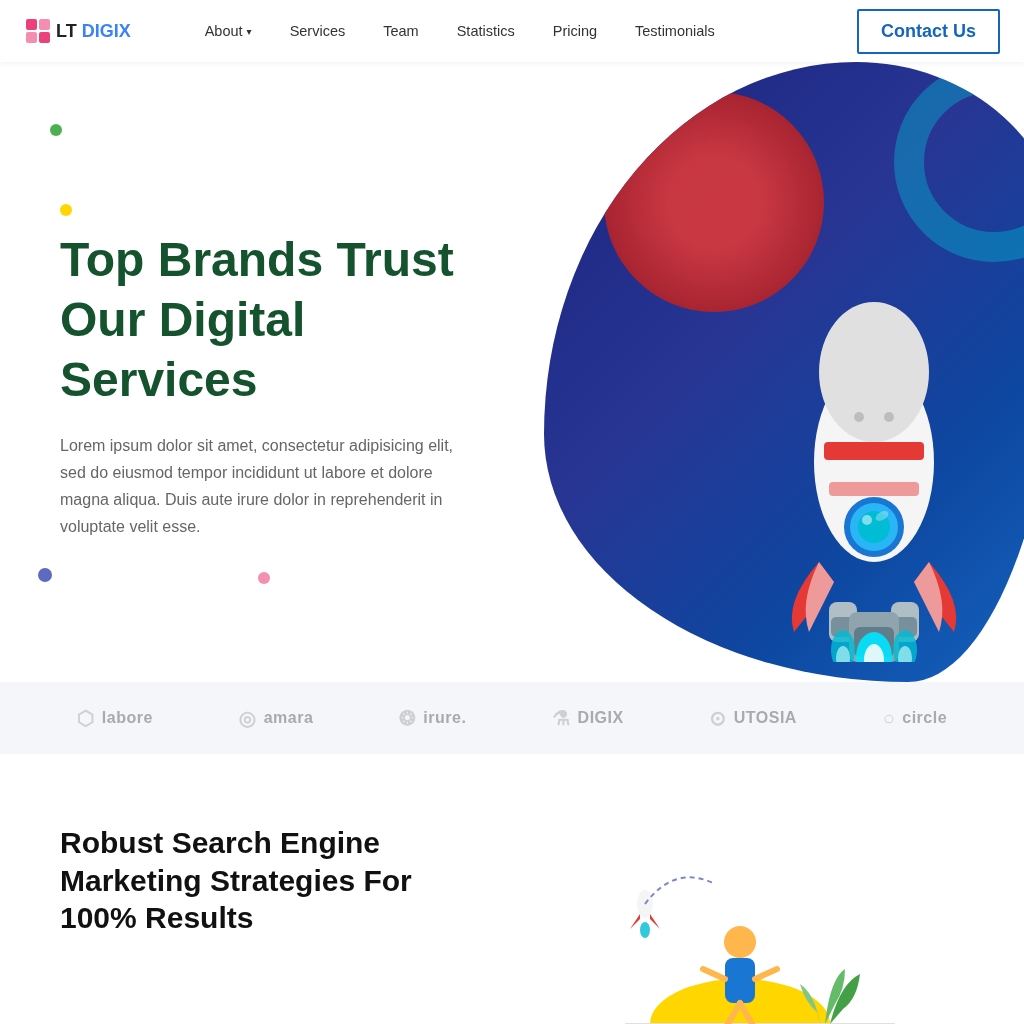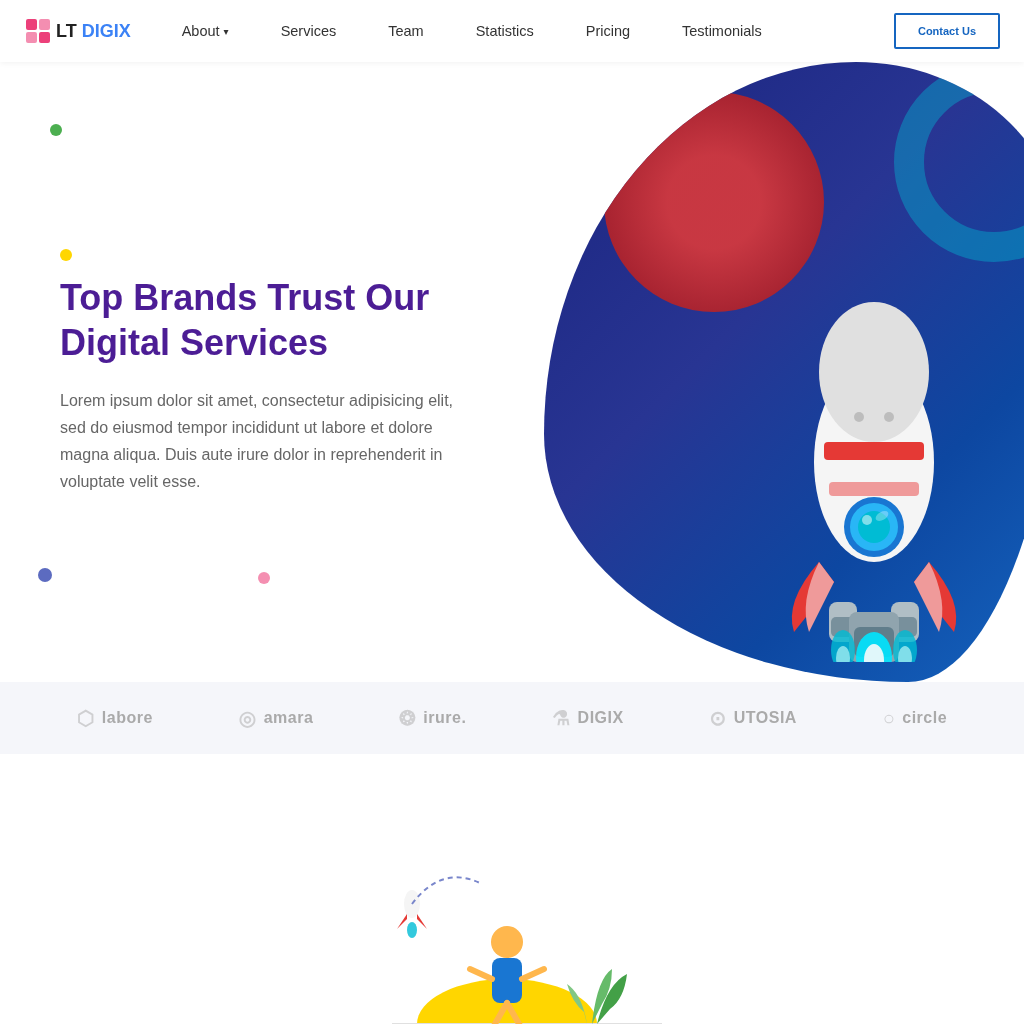--- a/index.html
+++ b/index.html
@@ -5,58 +5,58 @@
     * { margin: 0; padding: 0; box-sizing: border-box; }
     body { font-family: 'Segoe UI', Arial, sans-serif; overflow-x: hidden; background: #fff; }
 
     
     nav {
       position: fixed; top: 0; left: 0; width: 100%; height: 62px;
       background: #fff; display: flex; align-items: center;
       padding: 0 24px; z-index: 100; box-shadow: 0 1px 6px rgba(0,0,0,0.06);
     }
     .nav-logo {
-      display: flex; align-items: center; margin-right: 33px; text-decoration: none;
+      display: flex; align-items: center; margin-right: 56px; text-decoration: none;
     }
     .logo-icon {
       width: 28px; height: 28px; margin-right: 4px; display: flex; align-items: center; justify-content: center;
     }
     .logo-lt { color: #222; font-weight: 800; font-size: 18px; }
     .logo-digix { color: #3b82f6; font-weight: 800; font-size: 18px; }
-    .nav-links { display: flex; align-items: center; gap: 16px; flex: 1; }
+    .nav-links { display: flex; align-items: center; gap: 2px; flex: 1; }
     .nav-link {
       color: #333; text-decoration: none; font-size: 14.5px; font-weight: 500;
       padding: 0 18px; height: 62px; display: flex; align-items: center;
       white-space: nowrap; cursor: pointer;
     }
     .nav-link .chevron { font-size: 10px; margin-left: 4px; }
     .nav-contact-btn {
       margin-left: auto; border: 2px solid #1565c0; color: #1565c0;
-      background: transparent; padding: 10px 22px; font-size: 11px; font-weight: 600;
+      background: transparent; padding: 10px 22px; font-size: 18px; font-weight: 600;
       cursor: pointer; border-radius: 2px; white-space: nowrap;
     }
 
     
     .hero {
       margin-top: 62px; min-height: 620px; position: relative;
       display: flex; align-items: center; overflow: hidden; background: #fff;
     }
     .hero-content {
       flex: 0 0 52%; padding: 60px 50px 60px 60px; position: relative; z-index: 2;
     }
     .hero-decoration-yellow {
       width: 12px; height: 12px; background: #ffd600; border-radius: 50%;
       position: absolute; top: 215px; left: 100px;
     }
     .hero-decoration-green {
       width: 12px; height: 12px; background: #4caf50; border-radius: 50%;
       position: absolute; top: 62px; left: 50px;
     }
     .hero-title {
-      font-size: 36px; font-weight: 800; color: #4c1d95; line-height: 1.25; margin-bottom: 22px;
+      font-size: 48px; font-weight: 800; color: #14532d; line-height: 1.25; margin-bottom: 22px;
     }
     .hero-desc {
       font-size: 16px; color: #666; line-height: 1.7; max-width: 460px;
     }
 
     
     .hero-visual {
       flex: 0 0 48%; position: relative; height: 620px; overflow: hidden;
     }
     .hero-blob {
@@ -235,20 +235,23 @@
     <span class="brand-icon">⊙</span>
     <span>UTOSIA</span>
   </div>
   <div class="brand-item">
     <span class="brand-icon">○</span>
     <span>circle</span>
   </div>
 </div>
 
 <div class="section-two">
+  <div class="section-two-text">
+    <h2 class="section-two-title">Robust Search Engine Marketing Strategies For 100% Results</h2>
+  </div>
   <div class="section-two-visual">
 
     <svg width="320" height="220" viewBox="0 0 320 220" xmlns="http://www.w3.org/2000/svg">
 
       <ellipse cx="155" cy="200" rx="90" ry="45" fill="#ffd600"></ellipse>
 
       <line x1="40" y1="200" x2="310" y2="200" stroke="#e0e0e0" stroke-width="2"></line>
 
       <circle cx="155" cy="118" r="16" fill="#ffb74d"></circle>
       <rect x="140" y="134" width="30" height="45" rx="8" fill="#1976d2"></rect>

